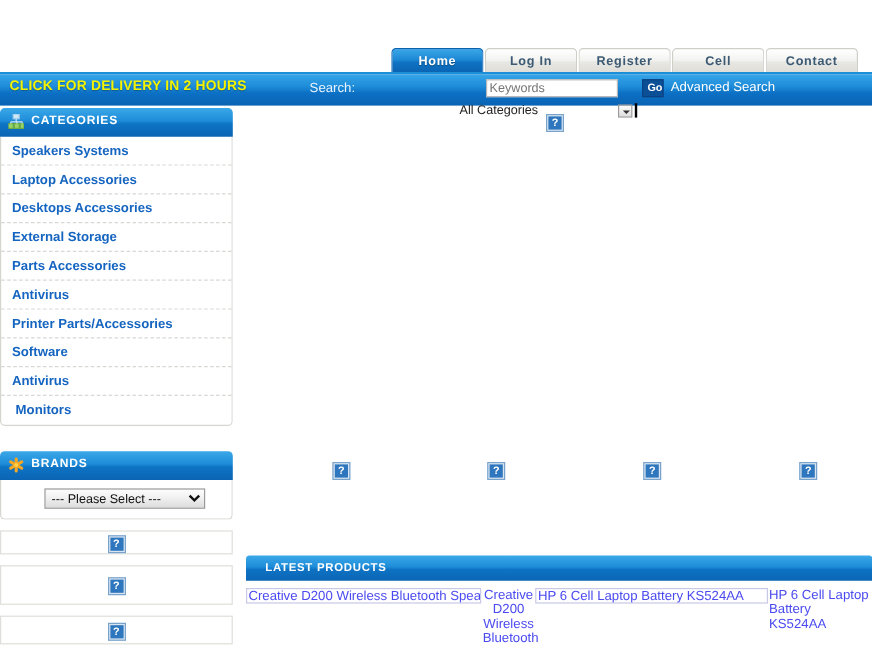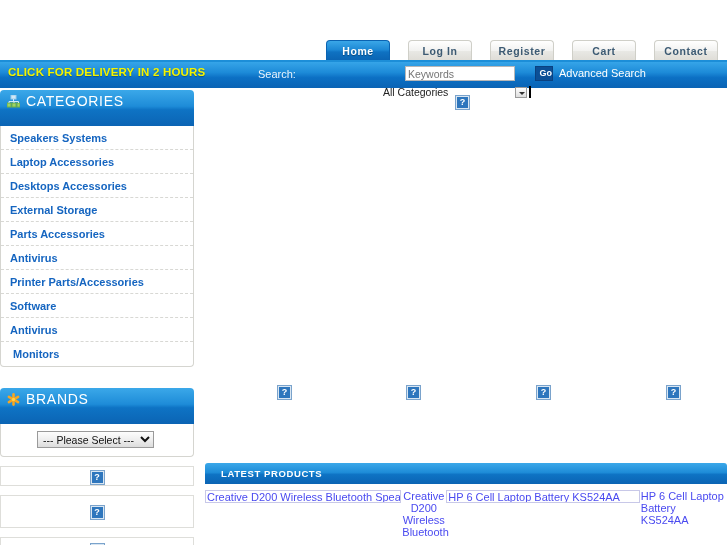--- a/index.html
+++ b/index.html
@@ -20,33 +20,33 @@
   
   #topnav {
     position: absolute;
     left: 326px;
     top: 39px;
     height: 22px;
     display: flex;
     align-items: flex-end;
   }
   .navtab {
-    width: 64px;
+    width: 77px;
     height: 21px;
     line-height: 21px;
     text-align: center;
     font-size: 10.5px;
     font-weight: bold;
     letter-spacing: .6px;
     color: #3c5a73;
     background: linear-gradient(to bottom, #ffffff 0%, #f2f2f0 48%, #e8e8e4 52%, #dedcd6 100%);
     border: 1px solid #cfcfc8;
     border-bottom: none;
     border-radius: 4px 4px 0 0;
-    margin-right: 18px;
+    margin-right: 1px;
     box-sizing: border-box;
   }
   .navtab.active {
     color: #ffffff;
     text-shadow: 0 1px 1px rgba(0,0,0,.35);
     background: linear-gradient(to bottom, #3aa7e8 0%, #1c87d4 45%, #0f72c2 55%, #0a63b2 100%);
     border-color: #0a63b2;
   }
 
   
@@ -195,26 +195,26 @@
   }
 
   
   #sidebar {
     position: absolute;
     left: 0;
     top: 90px;
     width: 194px;
   }
   .panel-header {
-    height: 36px;
+    height: 24px;
     background: linear-gradient(to bottom, #3ba8e9 0%, #1e8cd8 45%, #0e73c4 55%, #0b64b4 100%);
     border-radius: 4px 4px 0 0;
     color: #ffffff;
-    font-size: 14px;
-    font-weight: normal;
+    font-size: 10px;
+    font-weight: bold;
     letter-spacing: .7px;
     line-height: 22px;
     padding-left: 26px;
     position: relative;
     box-sizing: border-box;
   }
   .hdr-icon {
     position: absolute;
     left: 7px;
     top: 5px;
@@ -243,21 +243,21 @@
 
   #brands-panel { margin-top: 21px; }
   #brands-body {
     height: 32px;
     position: relative;
   }
   #brand-select {
     position: absolute;
     left: 36px;
     top: 7px;
-    width: 117px;
+    width: 134px;
     height: 17px;
     font-size: 10.5px;
     font-family: "Liberation Sans", sans-serif;
     color: #111;
     background: linear-gradient(to bottom,#fdfdfd 0%,#efefef 50%,#dcdcdc 100%);
     border: 1px solid #9a9a9a;
     box-sizing: border-box;
     padding: 0 1px;
   }
 
@@ -334,21 +334,21 @@
   .lp-cell.c3 { width: 211px; height: 13px; white-space: nowrap; overflow: hidden; }
   .lp-cell.c4 { width: 95px; min-height: 40px; border: none; }
 </style>
 </head>
 <body>
 
 <div id="topnav">
   <div class="navtab active">Home</div>
   <div class="navtab">Log In</div>
   <div class="navtab">Register</div>
-  <div class="navtab">Cart</div>
+  <div class="navtab">Cell</div>
   <div class="navtab">Contact</div>
 </div>
 
 <div id="headerband">
   <div id="delivery-banner">CLICK FOR DELIVERY IN 2 HOURS</div>
   <div id="search-label">Search:</div>
   <input id="search-input" type="text" placeholder="Keywords" style="">
   <button id="go-button">Go</button>
   <a id="advanced-search" href="#">Advanced Search</a>
 </div>

